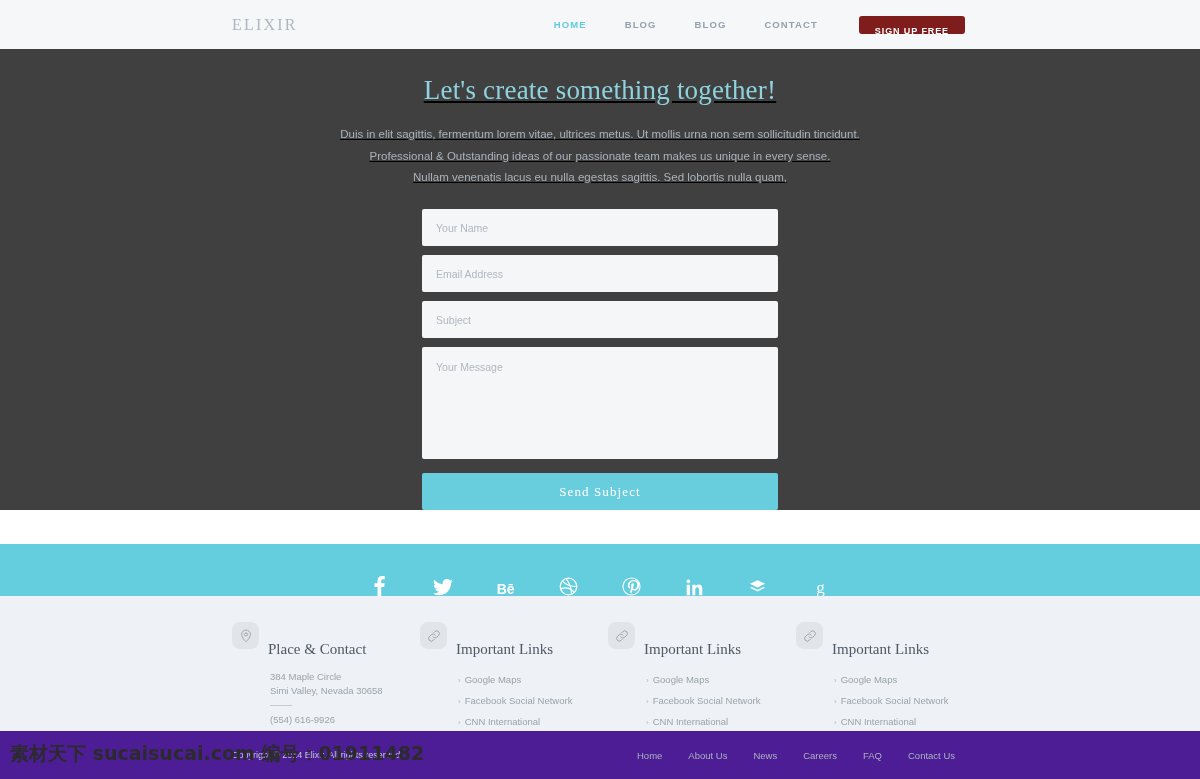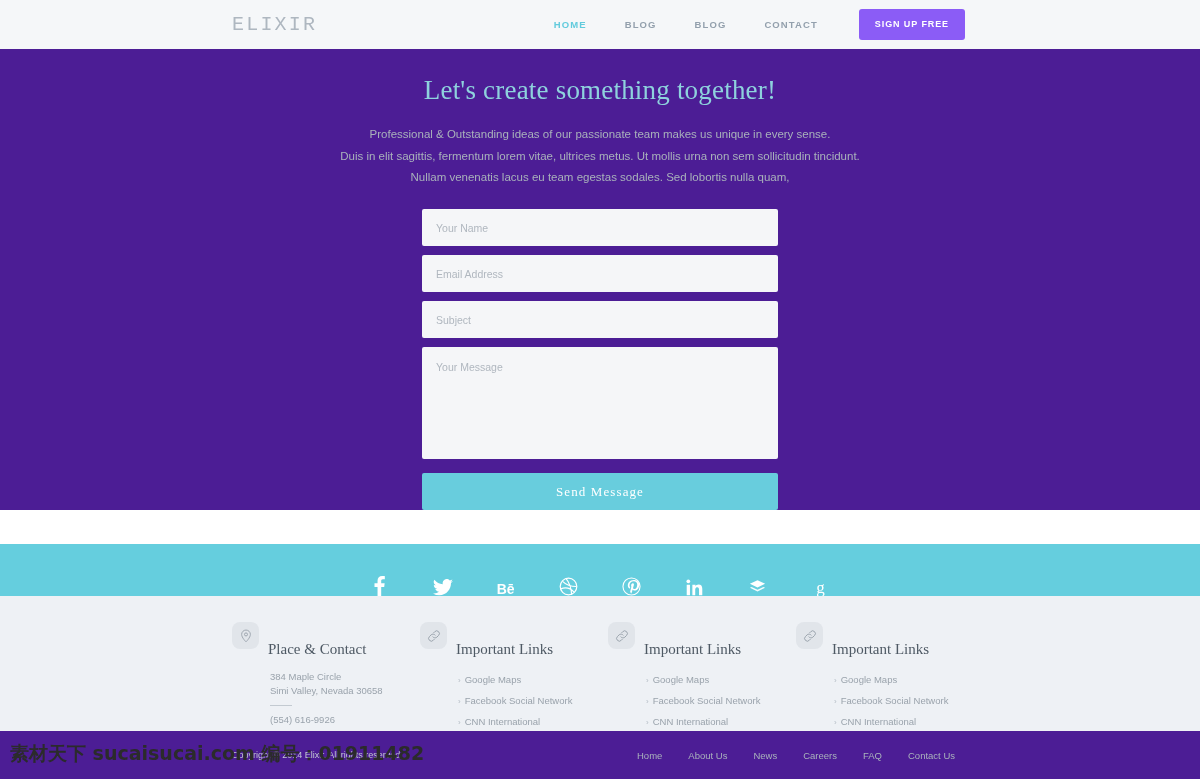--- a/index.html
+++ b/index.html
@@ -19,24 +19,24 @@
   .site-header {
     height: 49px;
     background: #f5f7f9;
     display: flex;
     align-items: center;
     position: relative;
   }
   .brand {
     position: absolute;
     left: 232px;
-    font-size: 20px;
+    font-size: 16px;
     letter-spacing: 2.2px;
     color: #aeb7c0;
-    font-family: Liberation Mono, monospace;
+    font-family: Liberation Serif, serif;
     font-weight: 400;
   }
   .main-nav {
     position: absolute;
     right: 235px;
     display: flex;
     align-items: center;
     gap: 0px;
   }
   .nav-link {
@@ -44,39 +44,40 @@
     letter-spacing: 1.1px;
     color: #93a0ad;
     text-decoration: none;
     padding: 0 19px;
     font-weight: 700;
     cursor: pointer;
   }
   .nav-link.active { color: #62cbdd; }
   .signup-btn {
     margin-left: 22px;
-    background: #8b5cf6;
+    background: #7f1d1d;
     color: #ffffff;
     font-size: 9px;
     font-weight: 700;
     letter-spacing: 0.9px;
     border: none;
     border-radius: 3px;
     padding: 0 16px;
-    height: 31px;
+    height: 18px;
     line-height: 31px;
     cursor: pointer;
     font-family: "Liberation Sans", sans-serif;
     white-space: nowrap;
   }
 
   
   .contact-section {
-    background: #4c1d95;
+    background: #404040;
     padding-top: 26px;
+    text-decoration: underline;
   }
   .page-title {
     text-align: center;
     font-family: "Liberation Serif", serif;
     font-size: 27px;
     font-weight: 400;
     color: #8ed2dd;
     margin: 0 0 18px 0;
     letter-spacing: 0.2px;
   }
@@ -275,31 +276,31 @@
     <a class="nav-link">BLOG</a>
     <a class="nav-link">CONTACT</a>
     <button class="signup-btn">SIGN UP FREE</button>
   </nav>
 </header>
 
 <section class="contact-section">
   <h1 class="page-title">Let's create something together!</h1>
 
   <div class="intro">
+    <p>Duis in elit sagittis, fermentum lorem vitae, ultrices metus. Ut mollis urna non sem sollicitudin tincidunt.</p>
     <p>Professional &amp; Outstanding ideas  of our passionate team makes us unique in every sense.</p>
-    <p>Duis in elit sagittis, fermentum lorem vitae, ultrices metus. Ut mollis urna non sem sollicitudin tincidunt.</p>
-    <p>Nullam venenatis lacus eu team egestas sodales. Sed lobortis nulla quam,</p>
+    <p>Nullam venenatis lacus eu nulla egestas sagittis. Sed lobortis nulla quam,</p>
   </div>
 
   <form class="contact-form">
     <input class="field" type="text" placeholder="Your Name" style="">
     <input class="field" type="text" placeholder="Email Address" style="">
     <input class="field" type="text" placeholder="Subject" style="">
     <textarea class="field" placeholder="Your Message" style=""></textarea>
-    <button class="send-btn" type="submit">Send Message</button>
+    <button class="send-btn" type="submit">Send Subject</button>
   </form>
 </section>
 
 <div class="social-bar">
 
   <a class="social-link">
     <span>
       <svg width="11" height="20" viewBox="0 0 11 20" fill="#ffffff">
         <path d="M7.2 20V10.9h3l.45-3.55H7.2V5.08c0-1.03.28-1.73 1.75-1.73h1.88V.14C10.5.09 9.39 0 8.1 0 5.4 0 3.55 1.66 3.55 4.7v2.65H.5v3.55h3.05V20h3.65z"></path>
       </svg>

